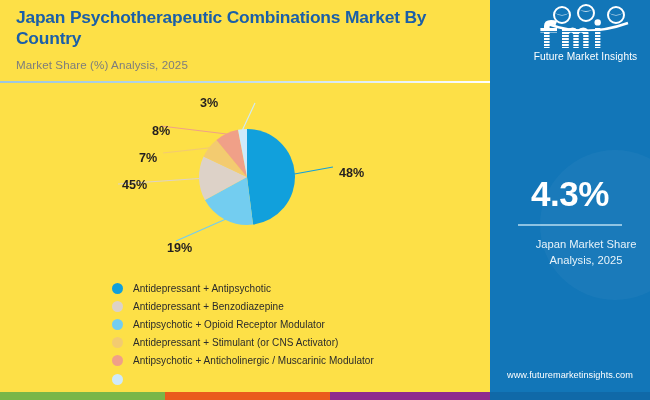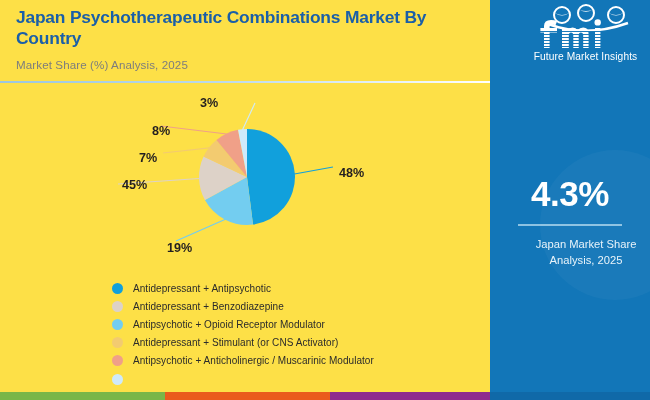--- a/index.html
+++ b/index.html
@@ -190,20 +190,21 @@
 
     <div class="stat">
       <div class="stat-num">4.3%</div>
       <div class="stat-div"></div>
       <div class="stat-cap">
         <div>Japan Market Share</div>
         <div>Analysis, 2025</div>
       </div>
     </div>
 
+    <div class="panel-url">www.futuremarketinsights.com</div>
   </div>
 
   <div class="bbar" id="bbar">
       <div class="bseg" style="width: 165px; background: rgb(122, 182, 72);"></div>
       <div class="bseg" style="width: 165px; background: rgb(234, 91, 28);"></div>
       <div class="bseg" style="width: 160px; background: rgb(142, 42, 142);"></div>
       <div class="bseg" style="width: 160px; background: rgb(16, 105, 168);"></div>
     </div>
 
 </div>

